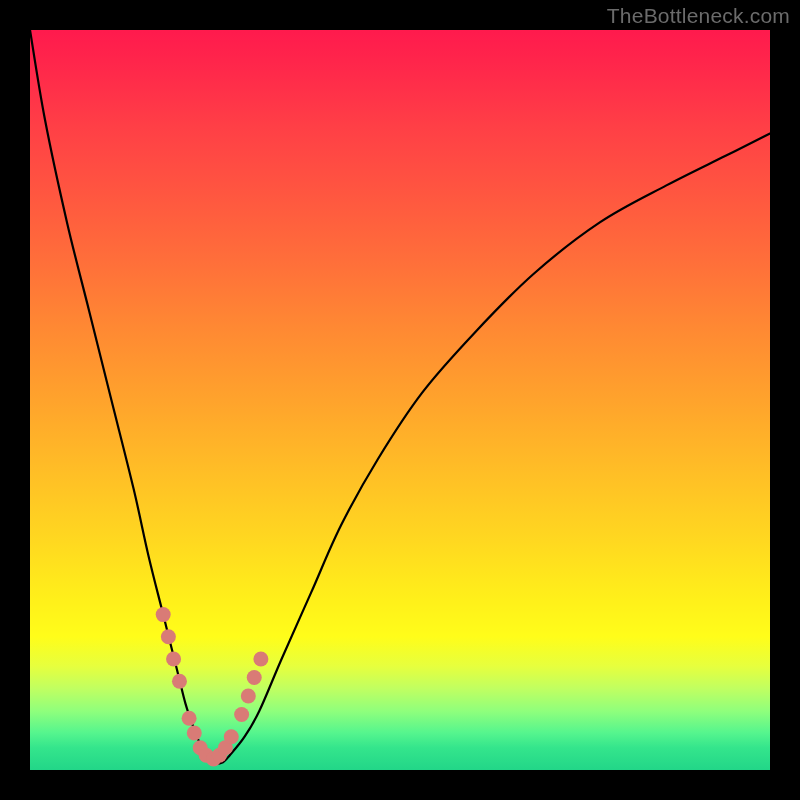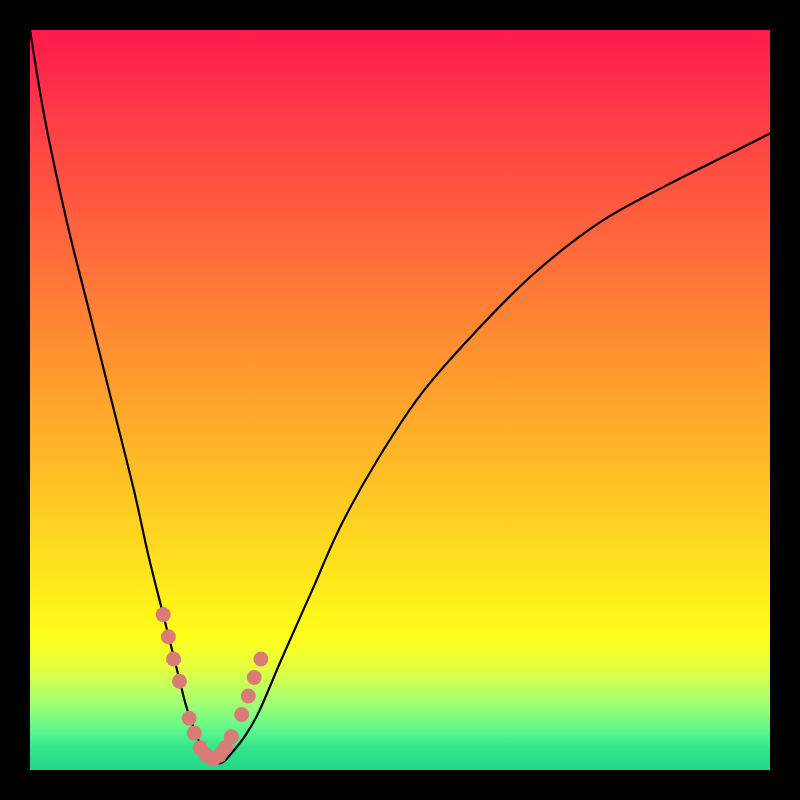--- a/index.html
+++ b/index.html
@@ -95,13 +95,14 @@
           <circle cx="195.36" cy="717.8" r="7.5" fill="#d97b76"></circle>
           <circle cx="201.28" cy="706.7" r="7.5" fill="#d97b76"></circle>
           <circle cx="211.64000000000001" cy="684.5" r="7.5" fill="#d97b76"></circle>
           <circle cx="218.29999999999998" cy="666" r="7.5" fill="#d97b76"></circle>
           <circle cx="224.22" cy="647.5" r="7.5" fill="#d97b76"></circle>
           <circle cx="230.88" cy="629" r="7.5" fill="#d97b76"></circle>
         </g>
     </svg>
   </div>
 
+  <div class="watermark">TheBottleneck.com</div>
 </div>
 
 </body></html>

